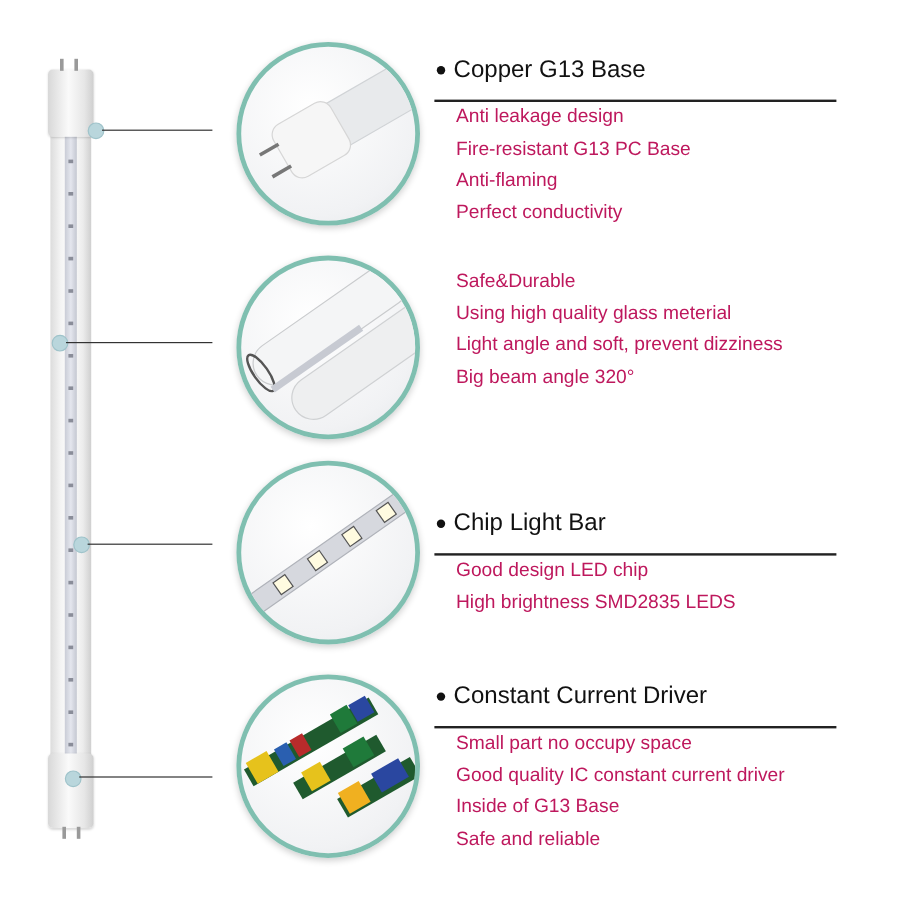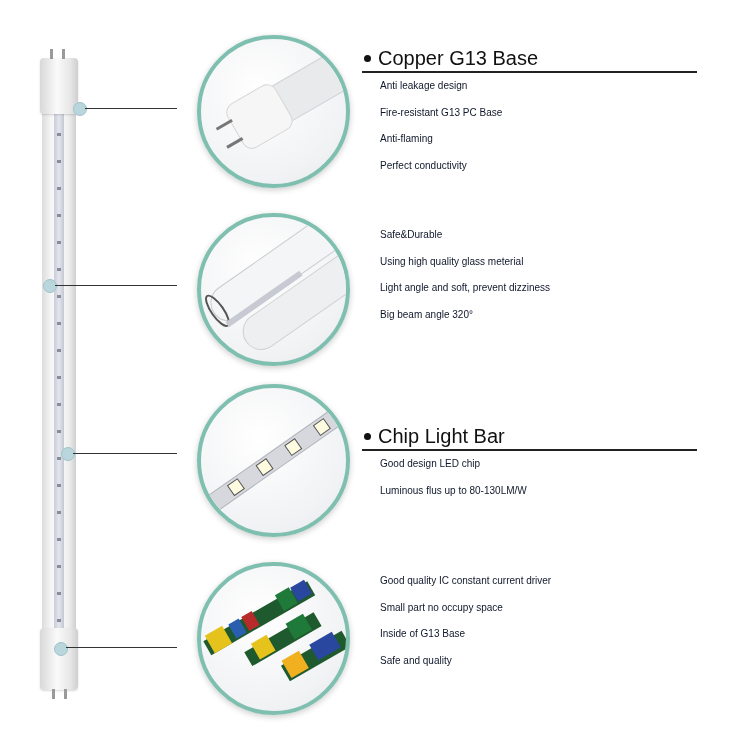--- a/index.html
+++ b/index.html
@@ -25,23 +25,23 @@
     .line { position: absolute; height: 1px; background: #333; }
 
     
     .circle { position: absolute; left: 197px; width: 145px; height: 145px; border-radius: 50%;
               border: 4px solid #7fbfb0; background: radial-gradient(circle at 40% 35%, #ffffff 0%, #f1f2f4 70%, #e3e5e8 100%);
               box-shadow: 0 2px 6px rgba(0,0,0,.2); overflow: hidden; }
 
     
     .feature { position: absolute; left: 362px; width: 335px; }
     .feature-title { font-size: 20px; line-height: 24px; display: flex; align-items: center;
-                     border-bottom: 2px solid #222; padding-bottom: 1px; }
+                     border-bottom: 2px solid #222; padding-bottom: 13px; }
     .bullet { display: inline-block; width: 7px; height: 7px; border-radius: 50%; background: #111; margin: 0 7px 0 2px; }
-    .feature-item { font-size: 10px; line-height: 26.5px; padding-left: 18px; color: #0f172a; }
+    .feature-item { font-size: 16px; line-height: 26.5px; padding-left: 18px; color: #be185d; }
   </style>
 </head>
 <body>
 
 <div class="tube"></div>
 <div class="tube-strip" id="strip">
     <div class="chip" style="top: 6px;"></div>
     <div class="chip" style="top: 33px;"></div>
     <div class="chip" style="top: 60px;"></div>
     <div class="chip" style="top: 87px;"></div>
@@ -150,21 +150,25 @@
   <div class="feature-item">Light angle and soft, prevent dizziness</div>
   <div class="feature-item">Big beam angle 320°</div>
 </div>
 
 <div class="feature" style="top:424px">
   <div class="feature-title">
       <span class="bullet"></span>
       <span>Chip Light Bar</span>
     </div>
   <div class="feature-item">Good design LED chip</div>
-  <div class="feature-item">Luminous flus up to 80-130LM/W</div>
+  <div class="feature-item">High brightness SMD2835 LEDS</div>
 </div>
 
 <div class="feature" style="top:568px">
+  <div class="feature-title">
+      <span class="bullet"></span>
+      <span>Constant Current Driver</span>
+    </div>
+  <div class="feature-item">Small part no occupy space</div>
   <div class="feature-item">Good quality IC constant current driver</div>
-  <div class="feature-item">Small part no occupy space</div>
   <div class="feature-item">Inside of G13 Base</div>
-  <div class="feature-item">Safe and quality</div>
+  <div class="feature-item">Safe and reliable</div>
 </div>
 
 </body></html>

